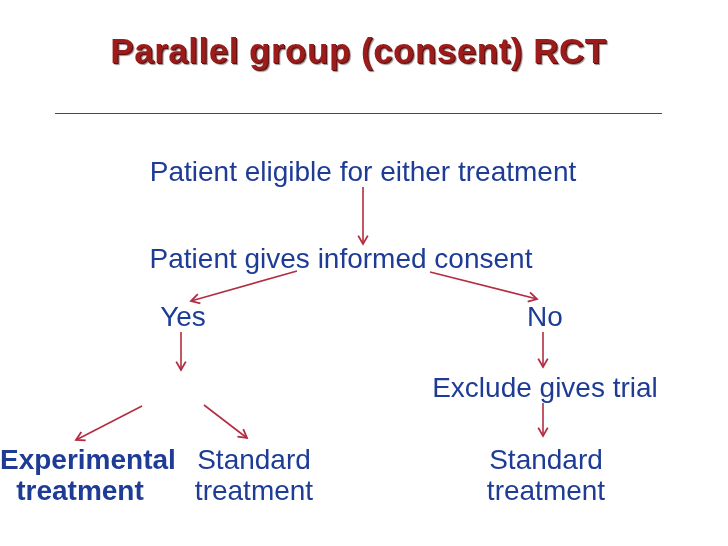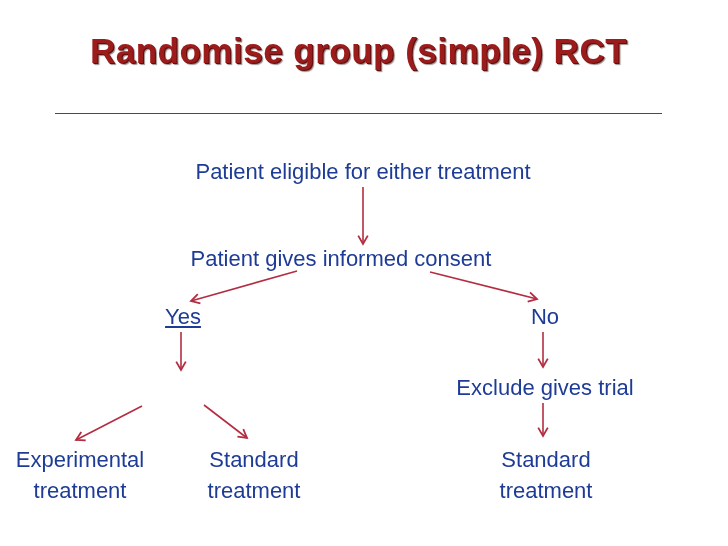--- a/index.html
+++ b/index.html
@@ -20,41 +20,41 @@
     color:var(--c-title,#9c1b1b);
     text-shadow:1px 1px 0 #5e0f0f,2px 2px 1px rgba(70,50,50,0.55);
   }
   .title-underline{
     position:absolute;top:113px;left:55px;width:607px;height:1px;
     background:var(--c-underline,#8f2a3c);
   }
   .node{
     position:absolute;
     color:var(--c-body,#1e3c96);
-    font-size:22px;line-height:28px;
+    font-size:28px;line-height:28px;
     white-space:nowrap;
     transform:translateX(-50%);
   }
   .node.two-line{
     white-space:normal;
     transform:none;
     text-align:center;
     line-height:31px;
   }
   svg.arrows{position:absolute;top:0;left:0;width:728px;height:546px;}
   .arrow-line{stroke:var(--c-arrow,#b32d42);stroke-width:1.6;fill:none;}
   .arrow-head-shape{stroke:var(--c-arrow,#b32d42);fill:none;stroke-width:1.5;}
 </style>
 </head>
 <body>
 
 <div class="slide">
 
   <div class="title">
-    <div>Randomise group (simple) RCT</div>
+    <div>Parallel group (consent) RCT</div>
   </div>
   <div class="title-underline"></div>
 
   <svg class="arrows" viewBox="0 0 728 546">
     <defs>
       <marker id="ah" viewBox="0 0 10 10" refX="8" refY="5" markerWidth="7.5" markerHeight="7.5" orient="auto">
         <path class="arrow-head-shape" d="M1,1 L8,5 L1,9"></path>
       </marker>
     </defs>
     <line class="arrow-line" x1="363" y1="187" x2="363" y2="244" marker-end="url(#ah)"></line>
@@ -62,20 +62,20 @@
     <line class="arrow-line" x1="430" y1="272" x2="537" y2="299" marker-end="url(#ah)"></line>
     <line class="arrow-line" x1="181" y1="332" x2="181" y2="370" marker-end="url(#ah)"></line>
     <line class="arrow-line" x1="543" y1="332" x2="543" y2="367" marker-end="url(#ah)"></line>
     <line class="arrow-line" x1="142" y1="406" x2="76" y2="440" marker-end="url(#ah)"></line>
     <line class="arrow-line" x1="204" y1="405" x2="247" y2="438" marker-end="url(#ah)"></line>
     <line class="arrow-line" x1="543" y1="403" x2="543" y2="436" marker-end="url(#ah)"></line>
   </svg>
 
   <div class="node" style="left:363px;top:158px;">Patient eligible for either treatment</div>
   <div class="node" style="left:341px;top:245px;">Patient gives informed consent</div>
-  <div class="node" style="left:183px;top:303px;text-decoration:underline;">Yes</div>
+  <div class="node" style="left:183px;top:303px;">Yes</div>
   <div class="node" style="left:545px;top:303px;">No</div>
   <div class="node" style="left:545px;top:374px;">Exclude gives trial</div>
-  <div class="node two-line" style="left:0px;top:444px;width:160px;">Experimental treatment</div>
+  <div class="node two-line" style="left:0px;top:444px;width:160px;font-weight:bold;">Experimental treatment</div>
   <div class="node two-line" style="left:189px;top:444px;width:130px;">Standard treatment</div>
   <div class="node two-line" style="left:481px;top:444px;width:130px;">Standard treatment</div>
 
 </div>
 
 </body></html>

